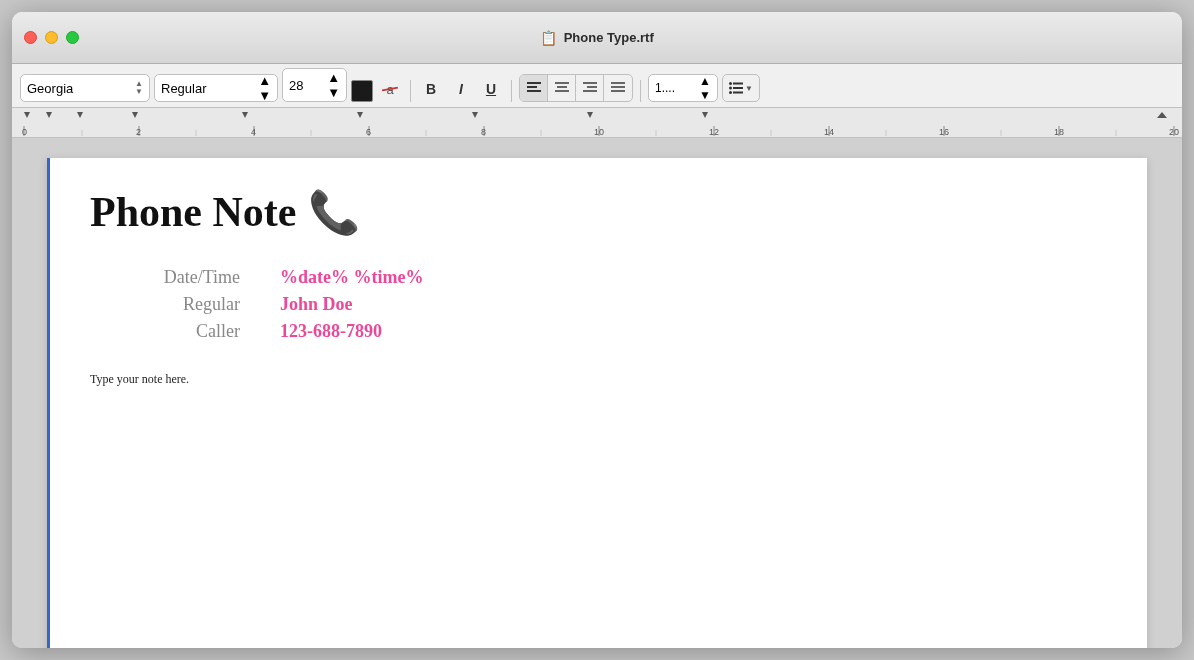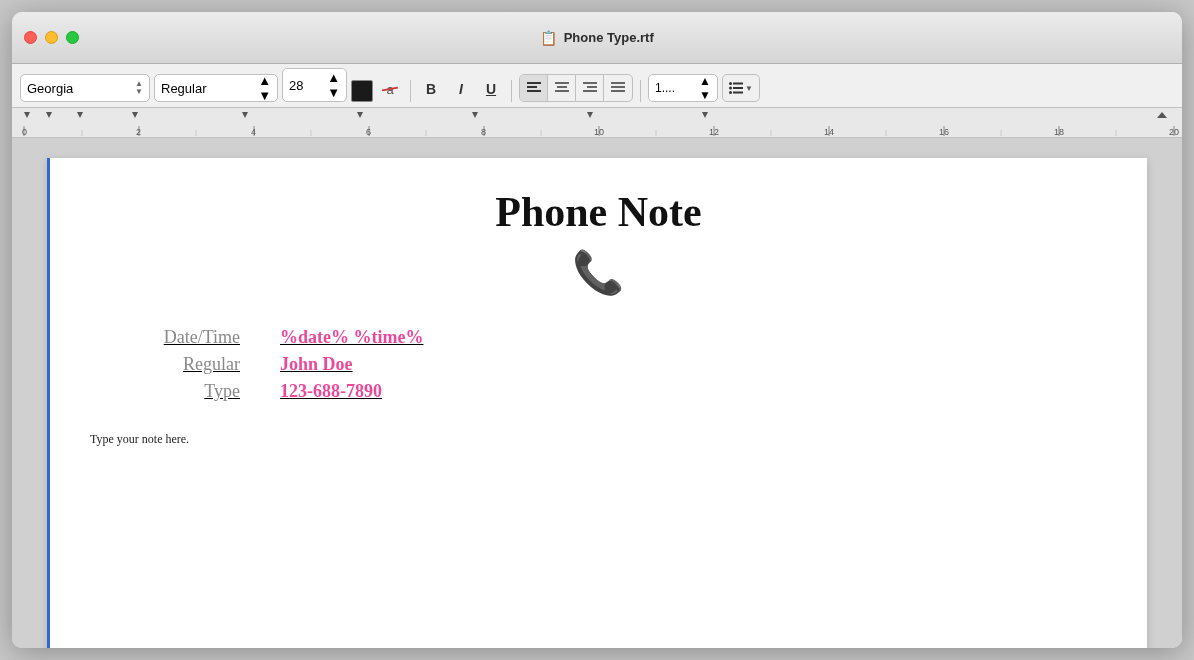--- a/index.html
+++ b/index.html
@@ -264,35 +264,33 @@
       border-left: 3px solid #3366cc;
     }
 
     .doc-title {
       font-family: Georgia, serif;
       font-size: 42px;
       font-weight: bold;
       color: #111;
       margin-bottom: 30px;
       display: flex;
-      align-items: center;
+      align-items: flex-start;
       gap: 12px;
-      flex-direction: column;
     }
 
     .doc-table {
       margin-left: 30px;
       margin-bottom: 30px;
     }
 
     .doc-table-row {
       display: flex;
       align-items: flex-end;
       margin-bottom: 6px;
-      text-decoration: underline;
     }
 
     .doc-label {
       font-family: Georgia, serif;
       font-size: 18px;
       color: #888;
       width: 120px;
       text-align: right;
       margin-right: 40px;
     }
@@ -518,21 +516,21 @@
           <span class="doc-label">Date/Time</span>
           <span class="doc-value">%date% %time%</span>
         </div>
 
         <div class="doc-table-row">
           <span class="doc-label">Regular</span>
           <span class="doc-value">John Doe</span>
         </div>
 
         <div class="doc-table-row">
-          <span class="doc-label">Type</span>
+          <span class="doc-label">Caller</span>
           <span class="doc-value">123-688-7890</span>
         </div>
 
       </div>
 
       <div class="doc-body">
         <span>Type your note here.</span>
       </div>
 
     </div>

